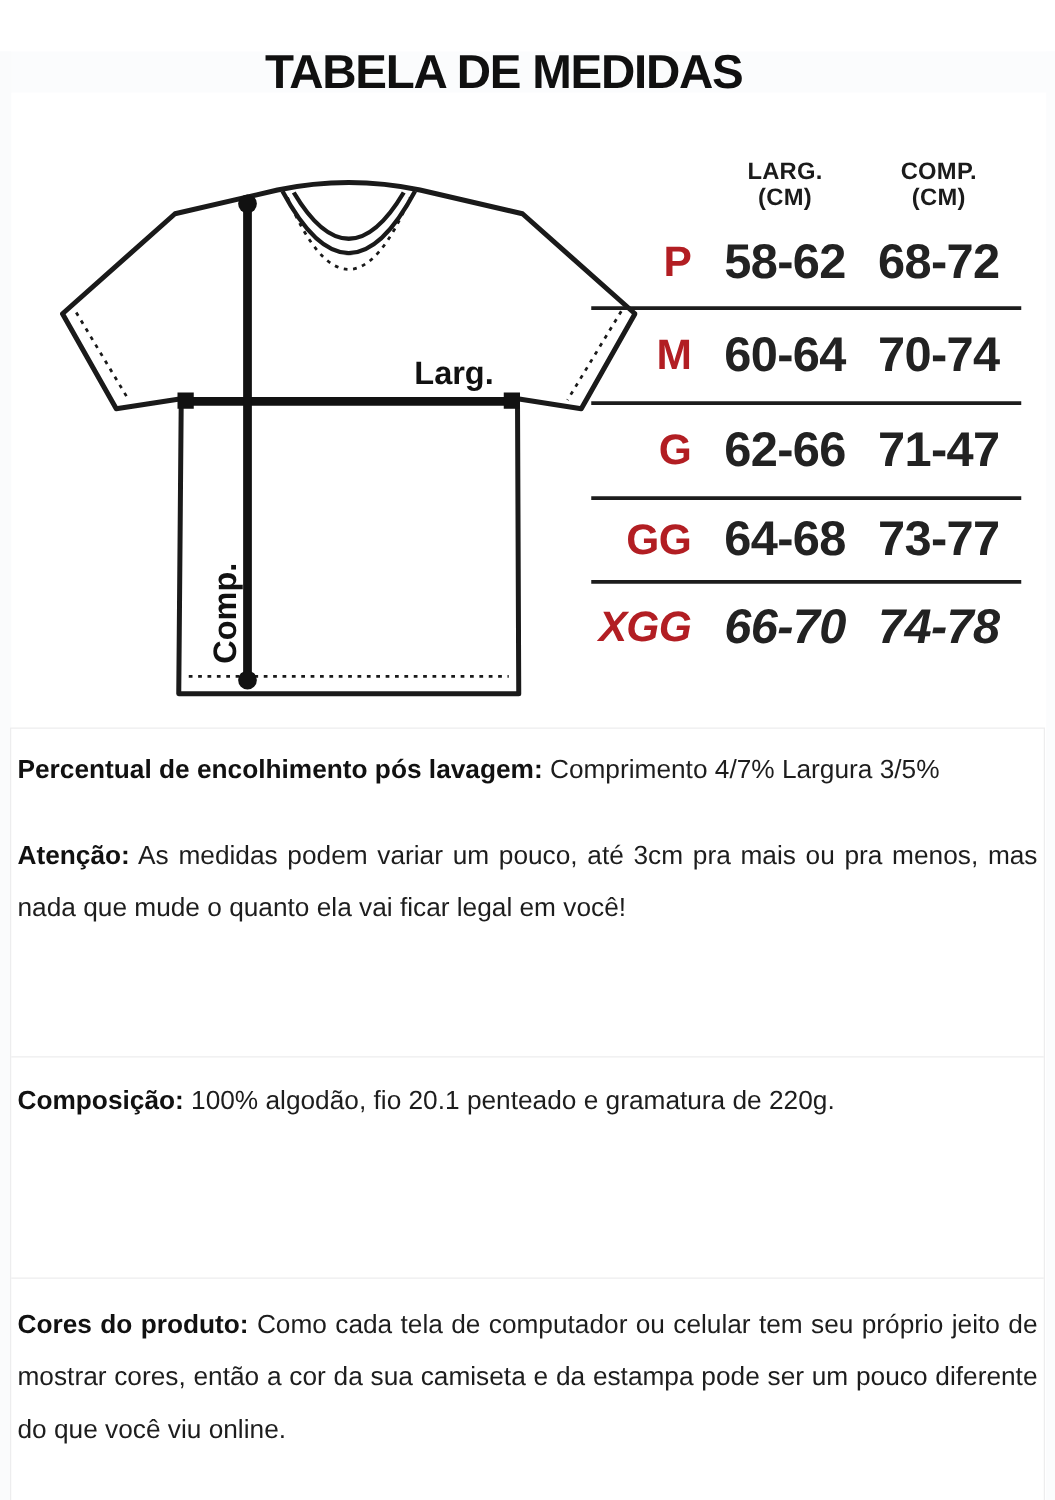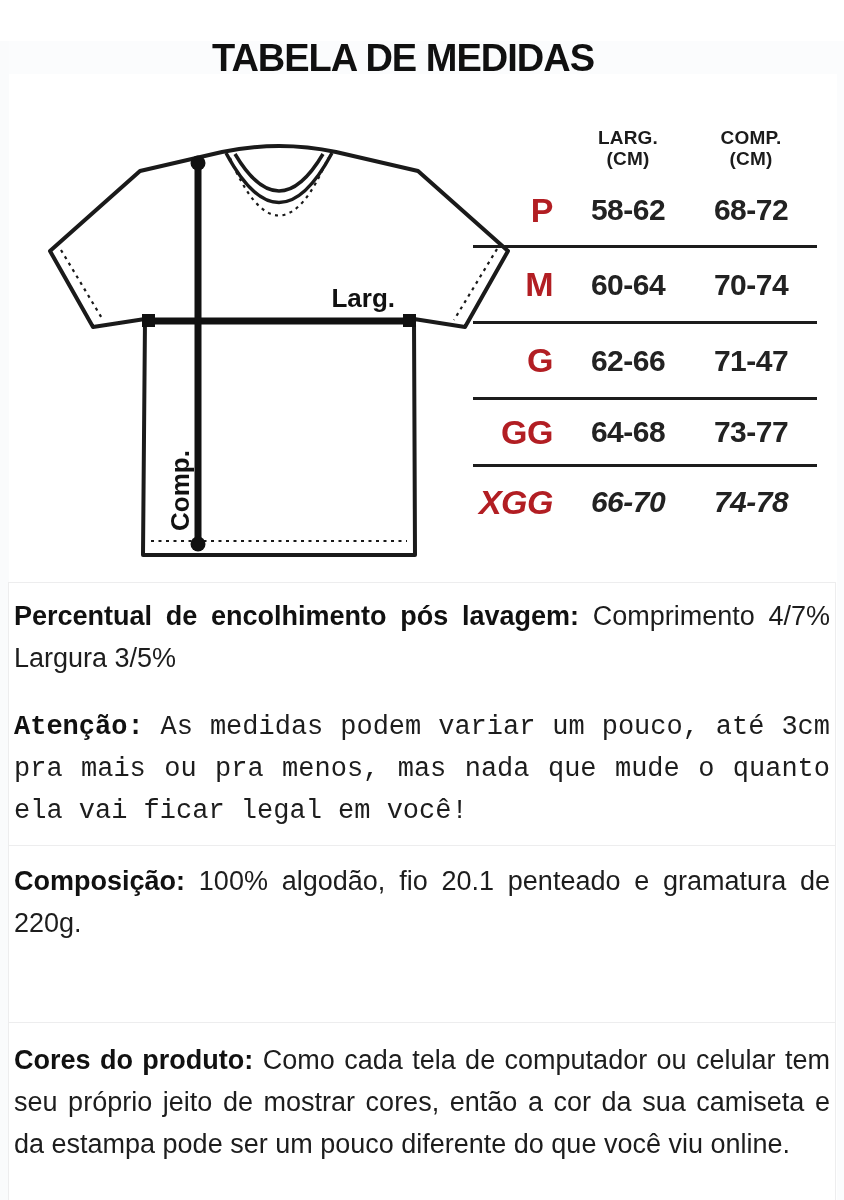--- a/index.html
+++ b/index.html
@@ -24,31 +24,31 @@
   
   .size-table{position:absolute;left:473px;top:86px;width:344px;}
   .thead{display:grid;grid-template-columns:92px 126px 120px;height:48px;}
   .thead .th{text-align:center;font-weight:bold;font-size:19px;line-height:21px;color:#1b1b1b;letter-spacing:0.2px;}
   .tbody .tr{display:grid;grid-template-columns:92px 126px 120px;align-items:center;height:76px;box-sizing:border-box;}
   .tbody .tr:nth-child(1){height:73px;}
   .tbody .tr:nth-child(4){height:67px;}
   .tbody .tr:nth-child(5){height:70px;font-style:italic;}
   .tbody .tr:not(:last-child){border-bottom:3px solid #1c1c1c;}
   .cell-size{text-align:right;padding-right:12px;font-size:34px;font-weight:bold;color:#b21e23;letter-spacing:-0.5px;}
-  .cell-val{text-align:center;font-size:30px;font-weight:bold;color:#222222;letter-spacing:-0.5px;}
+  .cell-val{text-align:center;font-size:39px;font-weight:bold;color:#222222;letter-spacing:-0.5px;}
 
   
   .details{position:absolute;left:8px;top:541px;width:828px;height:643px;box-sizing:border-box;
     border:1px solid #ededee;background:#ffffff;}
   .details .row{box-sizing:border-box;padding:0 5px;}
   .details .row1{height:263px;border-bottom:1px solid #ededee;padding-top:12px;}
   .details .row2{height:177px;border-bottom:1px solid #ededee;padding-top:14px;}
   .details .row3{height:201px;padding-top:16px;}
-  .details p{margin:0;font-size:27px;line-height:42px;color:#1d1d1d;text-align:justify;}
-  .details p + p{margin-top:27px;font-family:Liberation Mono, monospace;}
+  .details p{margin:0;font-size:21px;line-height:42px;color:#1d1d1d;text-align:justify;}
+  .details p + p{margin-top:27px;}
   .details .lead{font-weight:bold;color:#111111;}
 </style>
 </head>
 <body>
 
 <div class="page">
 
   <div class="edge-top"></div>
   <div class="edge-left"></div>
   <div class="edge-right"></div>

